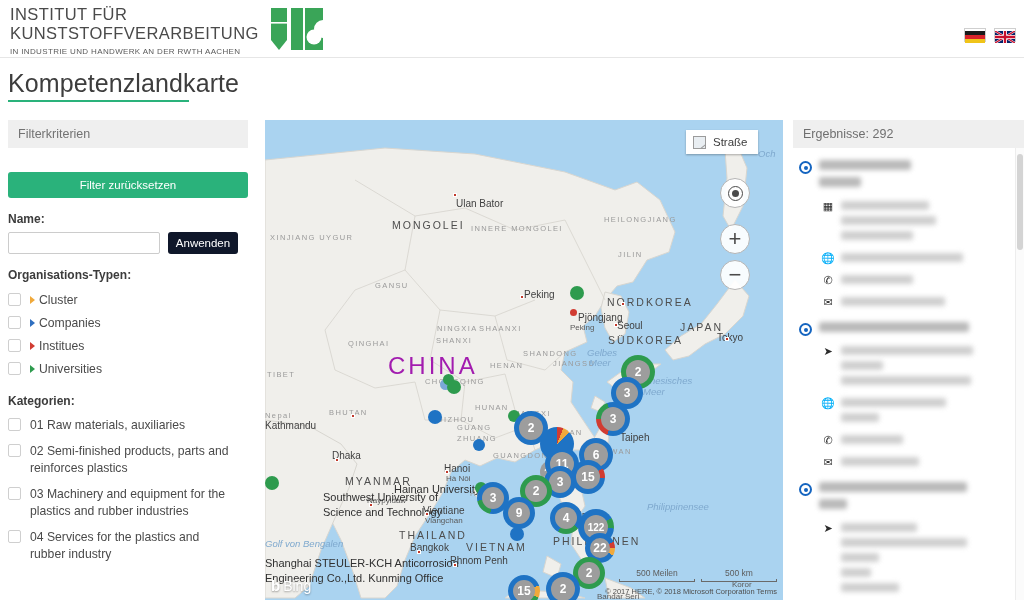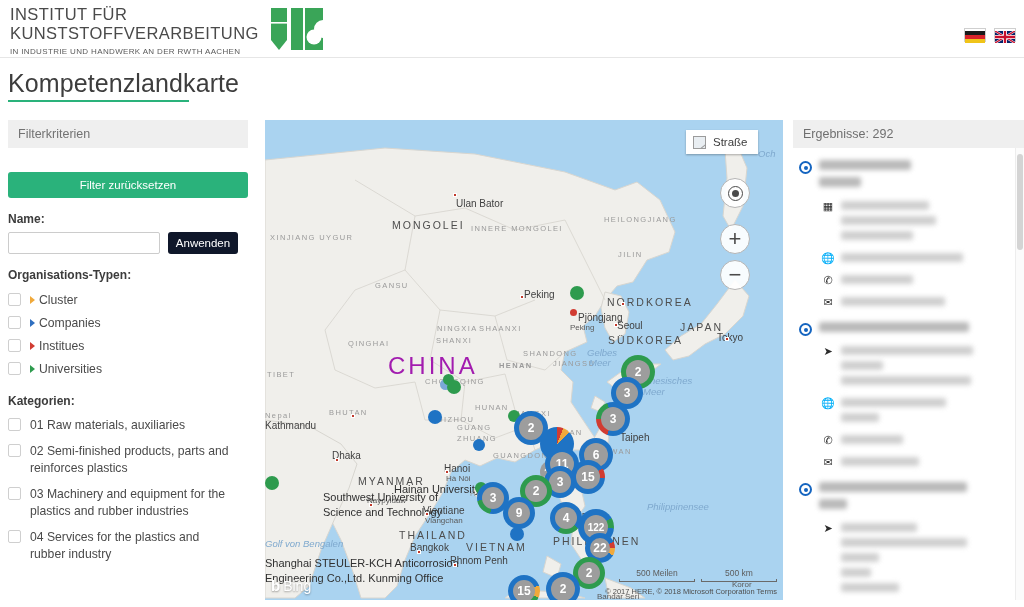--- a/index.html
+++ b/index.html
@@ -368,21 +368,21 @@
       <div class="map-label lbl-province" style="left: 206px; top: 104px; text-align: center;">INNERE MONGOLEI</div>
       <div class="map-label lbl-province" style="left: 339px; top: 95px;">HEILONGJIANG</div>
       <div class="map-label lbl-province" style="left: 353px; top: 130px;">JILIN</div>
       <div class="map-label lbl-province" style="left: 5px; top: 113px;">XINJIANG UYGUR</div>
       <div class="map-label lbl-province" style="left: 110px; top: 161px;">GANSU</div>
       <div class="map-label lbl-province" style="left: 172px; top: 204px;">NINGXIA</div>
       <div class="map-label lbl-province" style="left: 171px; top: 216px;">SHANXI</div>
       <div class="map-label lbl-province" style="left: 214px; top: 204px;">SHAANXI</div>
       <div class="map-label lbl-province" style="left: 83px; top: 219px;">QINGHAI</div>
       <div class="map-label lbl-province" style="left: 258px; top: 229px;">SHANDONG</div>
-      <div class="map-label lbl-province" style="left: 234px; top: 241px; font-weight: bold;">HENAN</div>
+      <div class="map-label lbl-province" style="left: 225px; top: 241px;">HENAN</div>
       <div class="map-label lbl-province" style="left: 288px; top: 239px;">JIANGSU</div>
       <div class="map-label lbl-province" style="left: 160px; top: 257px;">CHONGQING</div>
       <div class="map-label lbl-province" style="left: 210px; top: 283px;">HUNAN</div>
       <div class="map-label lbl-province" style="left: 247px; top: 289px;">JIANGXI</div>
       <div class="map-label lbl-province" style="left: 283px; top: 308px;">FUJIAN</div>
       <div class="map-label lbl-province" style="left: 192px; top: 303px;">GUANG</div>
       <div class="map-label lbl-province" style="left: 192px; top: 314px;">ZHUANG</div>
       <div class="map-label lbl-province" style="left: 228px; top: 331px;">GUANGDONG</div>
       <div class="map-label lbl-province" style="left: 165px; top: 295px;">GUIZHOU</div>
       <div class="map-label lbl-province" style="left: 2px; top: 250px;">TIBET</div>
@@ -399,21 +399,21 @@
       <div class="map-label lbl-city-sm" style="left: 305px; top: 203px;">Peking</div>
       <div class="map-label lbl-sea" style="left: 322px; top: 227px;">Gelbes</div>
       <div class="map-label lbl-sea" style="left: 324px; top: 237px;">Meer</div>
       <div class="map-label lbl-sea" style="left: 358px; top: 255px;">Ostchinesisches</div>
       <div class="map-label lbl-sea" style="left: 378px; top: 266px;">Meer</div>
       <div class="map-label lbl-sea" style="left: 493px; top: 28px;">Och</div>
       <div class="map-label lbl-city" style="left: 355px; top: 312px;">Taipeh</div>
       <div class="map-label lbl-province" style="left: 330px; top: 327px;">TAIWAN</div>
       <div class="map-label lbl-city" style="left: 179px; top: 343px;">Hanoi</div>
       <div class="map-label lbl-city-sm" style="left: 181px; top: 354px;">Hà Nôi</div>
-      <div class="map-label lbl-country" style="left: 93px; top: 355px;">MYANMAR</div>
+      <div class="map-label lbl-country" style="left: 80px; top: 355px;">MYANMAR</div>
       <div class="map-label lbl-city-sm" style="left: 102px; top: 376px;">Naypyidaw</div>
       <div class="map-label lbl-city" style="left: 67px; top: 330px;">Dhaka</div>
       <div class="map-label lbl-city" style="left: 0px; top: 300px;">Kathmandu</div>
       <div class="map-label lbl-province" style="left: 0px; top: 291px;">Nepal</div>
       <div class="map-label lbl-poi" style="left: 129px; top: 363px;">Hainan University</div>
       <div class="map-label lbl-city" style="left: 158px; top: 385px;">Vientiane</div>
       <div class="map-label lbl-city-sm" style="left: 160px; top: 396px;">Viangchan</div>
       <div class="map-label lbl-country" style="left: 134px; top: 409px;">THAILAND</div>
       <div class="map-label lbl-city" style="left: 145px; top: 422px;">Bangkok</div>
       <div class="map-label lbl-country" style="left: 201px; top: 421px;">VIETNAM</div>

